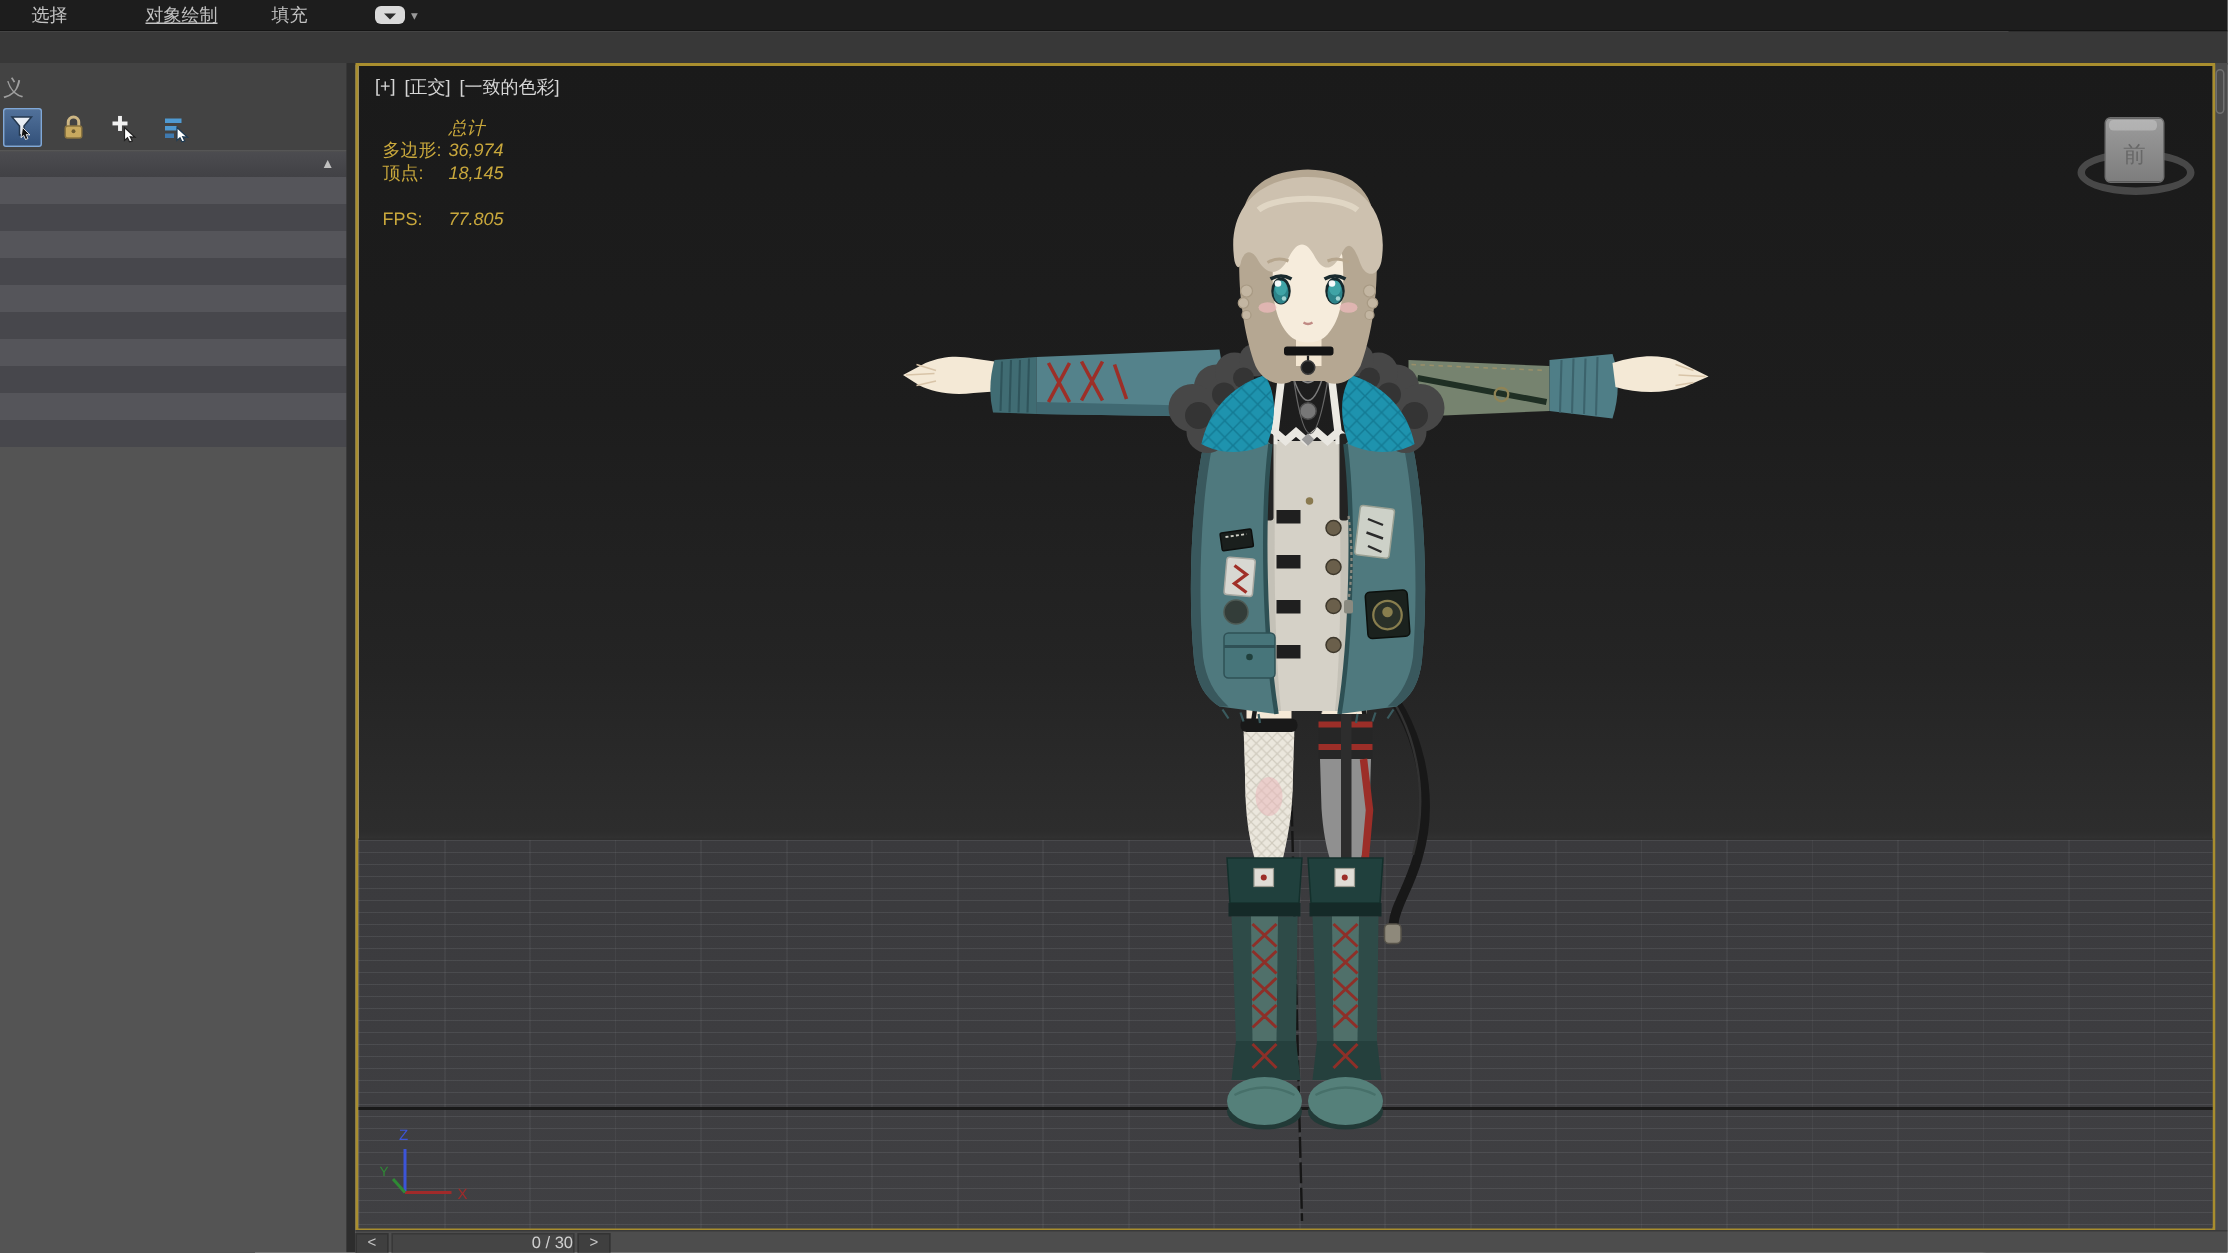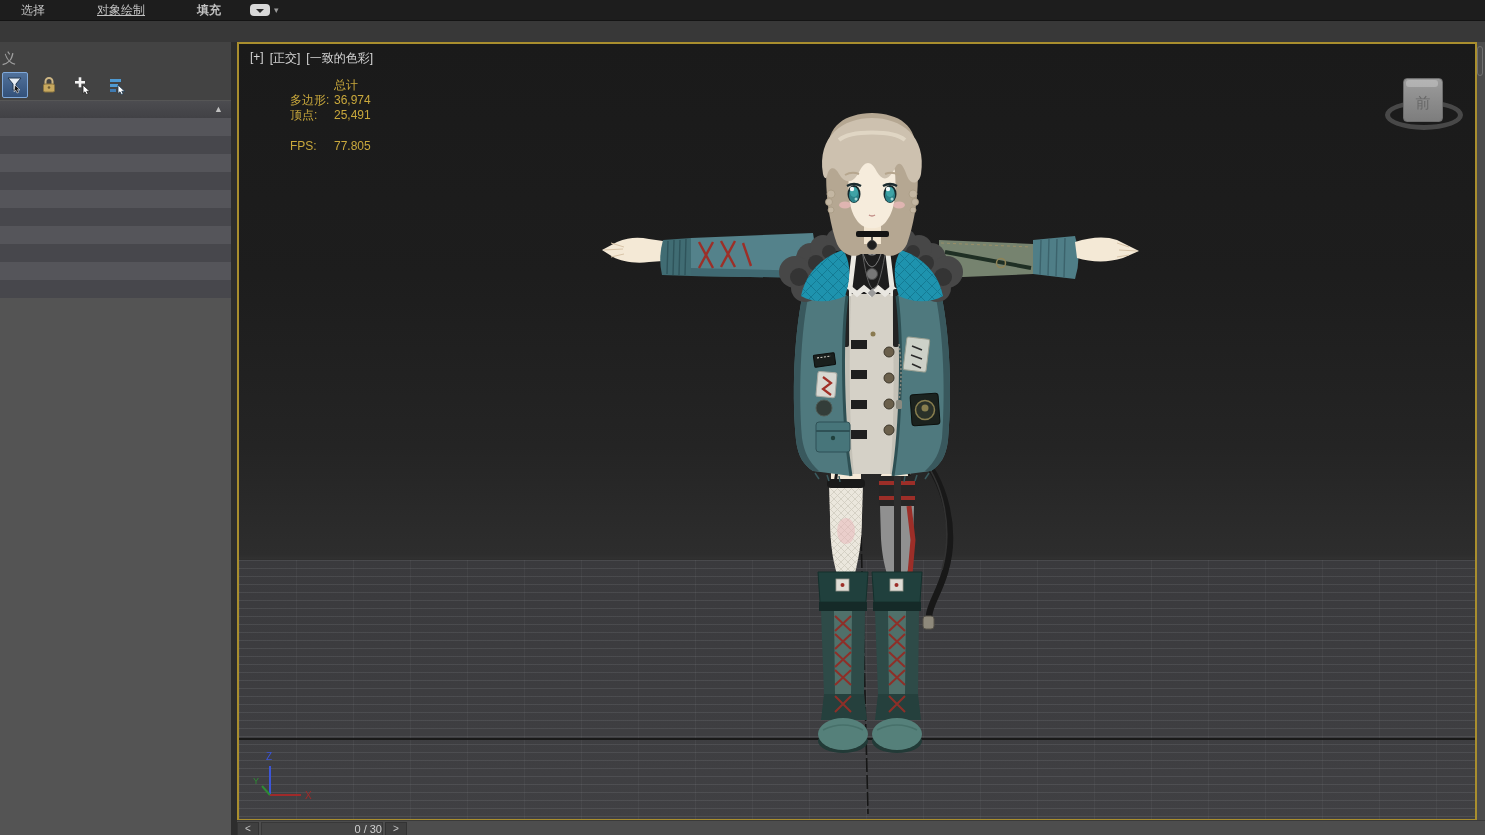--- a/index.html
+++ b/index.html
@@ -4,21 +4,21 @@
 <style>
   html,body{margin:0;padding:0;background:#505050;width:1485px;height:835px;overflow:hidden;
     font-family:"Liberation Sans","DejaVu Sans",sans-serif;-webkit-font-smoothing:antialiased;}
   #app{position:relative;width:1339px;height:835px;background:#ffffff;border-radius:18px;}
 
   
   .menubar{position:absolute;left:0;top:0;width:1485px;height:20px;background:#1d1d1d;border-bottom:1px solid #141414;display:flex;align-items:center;}
   .menu-tab{color:#c2c2c2;font-size:12px;line-height:20px;cursor:default;}
   .tab-select{position:absolute;left:21px;}
   .tab-paint{position:absolute;left:97px;text-decoration:underline;}
-  .tab-populate{position:absolute;left:197px;font-weight:bold;}
+  .tab-populate{position:absolute;left:181px;}
   .flyout-btn{position:absolute;left:249px;top:3px;width:22px;height:14px;display:flex;align-items:center;}
   .flyout-caret{position:absolute;left:274px;top:3px;color:#9a9a9a;font-size:9px;line-height:14px;}
 
   .ribbon-strip{position:absolute;left:0;top:21px;width:1485px;height:21px;background:#383838;border-bottom:1px solid #2c2c2c;}
 
   
   .left-panel{position:absolute;left:0;top:42px;width:237px;height:793px;background:#434343;}
   .left-panel .edge{position:absolute;right:0;top:0;width:6px;height:100%;background:#2d2d2d;}
   .panel-title{position:absolute;left:2px;top:8px;color:#9f9f9f;font-size:14px;}
   .panel-toolbar{position:absolute;left:0px;top:28px;width:231px;height:30px;display:flex;align-items:center;}
@@ -40,22 +40,22 @@
       repeating-linear-gradient(90deg,rgba(205,210,215,0.05) 0 1px,transparent 1px 57px),
       linear-gradient(180deg,#3a3a3d,#404043);
     border-top:1px solid #2e2e2e;}
   .ground-axis-line{position:absolute;left:0;top:694px;width:1236px;height:2px;background:#151515;opacity:.9;}
 
   .vp-label{position:absolute;left:11px;top:6px;font-size:12px;color:#d6d6d6;display:flex;gap:6px;}
   .vp-label span{cursor:default;}
 
   .vp-stats{position:absolute;left:16px;top:34px;font-size:12px;color:#c9a83c;}
   .vp-stats .srow{display:flex;height:15px;line-height:15px;}
-  .vp-stats .slab{width:44px;margin-left:35px;}
-  .vp-stats .sval{width:60px;}
+  .vp-stats .slab{width:44px;}
+  .vp-stats .sval{width:60px;font-style:italic;}
   .vp-stats .sgap{height:16px;}
 
   
   .viewcube{position:absolute;left:1140px;top:34px;width:90px;height:70px;}
   .vc-ring{position:absolute;left:6px;top:22px;width:78px;height:30px;border:5px solid rgba(135,135,135,0.42);border-radius:50%;box-sizing:border-box;}
   .vc-cube{position:absolute;left:24px;top:0px;width:38px;height:42px;background:linear-gradient(180deg,#9c9c9c,#7d7d7d);border-radius:4px;border:1px solid #6d6d6d;display:flex;align-items:center;justify-content:center;}
   .vc-cube .vc-top{position:absolute;left:2px;top:1px;width:32px;height:7px;background:rgba(255,255,255,0.25);border-radius:3px;}
   .vc-label{color:#686868;font-size:15px;margin-top:6px;}
 
   
@@ -368,21 +368,21 @@
       <div class="srow">
           <span class="slab"></span>
           <span class="sval">总计</span>
         </div>
       <div class="srow">
         <span class="slab">多边形:</span>
         <span class="sval">36,974</span>
       </div>
       <div class="srow">
         <span class="slab">顶点:</span>
-        <span class="sval">25,491</span>
+        <span class="sval">18,145</span>
       </div>
       <div class="sgap"></div>
       <div class="srow">
         <span class="slab">FPS:</span>
         <span class="sval">77.805</span>
       </div>
     </div>
 
     <div class="viewcube">
       <div class="vc-ring"></div>

